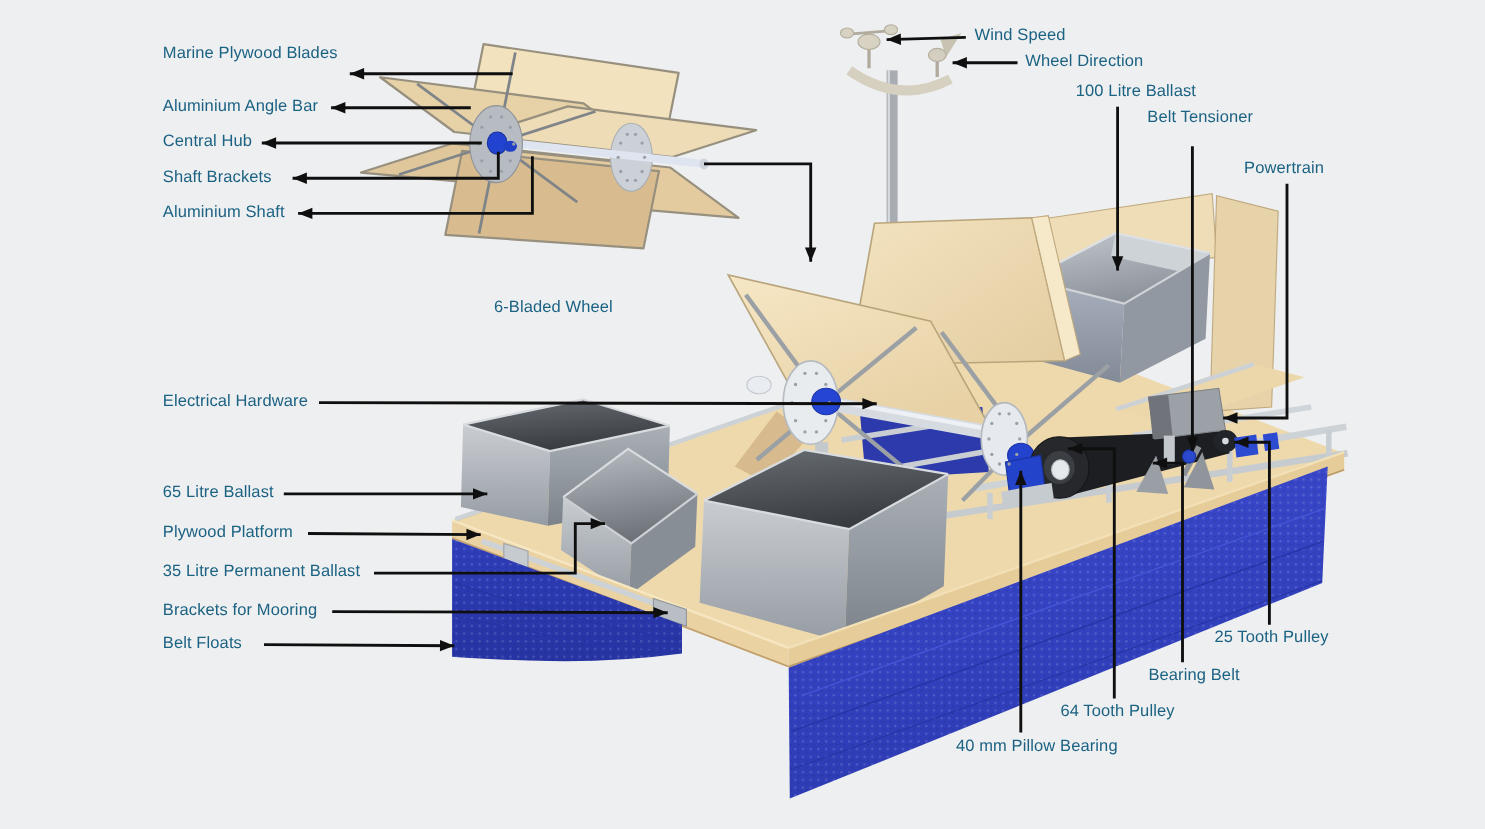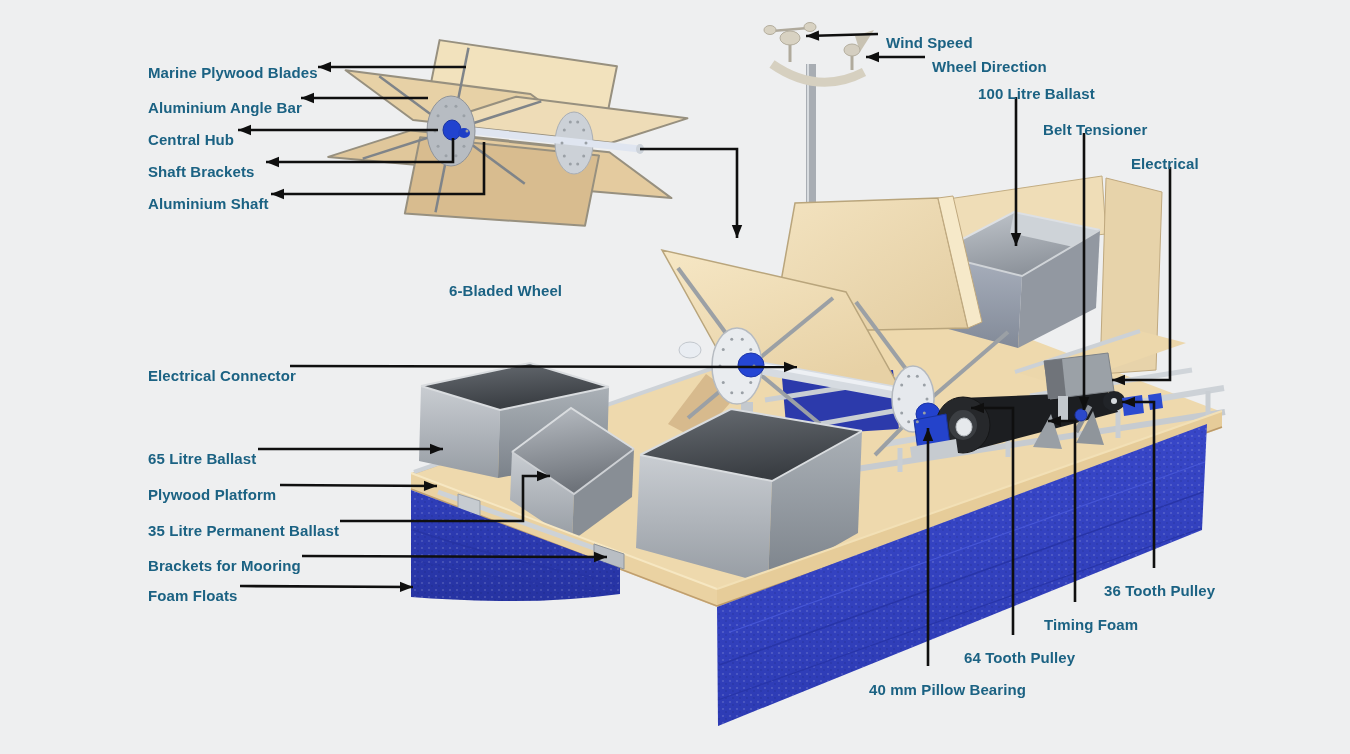--- a/index.html
+++ b/index.html
@@ -1,21 +1,21 @@
 <!DOCTYPE html>
 <html style="--label-color: #1b6283; --bg: #eeeff0;"><head>
 <meta charset="utf-8">
 <style>
   html,body{margin:0;padding:0;background:#e4e5e7;}
   .stage{position:relative;width:1350px;height:754px;background:var(--bg,#eeeff0);overflow:hidden;
          font-family:"Liberation Sans",sans-serif;}
   .stage svg{position:absolute;left:0;top:0;}
   #labels-layer{position:absolute;left:0;top:0;width:100%;height:100%;pointer-events:none;}
-  .part-label{position:absolute;transform:translateY(-54%);font-weight:700;font-size:15px;
-              line-height:1.1;color:var(--label-color,#1b6283);white-space:nowrap;letter-spacing:.1px;margin-top:11px;}
+  .part-label{position:absolute;transform:translateY(-54%);font-weight:400;font-size:15px;
+              line-height:1.1;color:var(--label-color,#1b6283);white-space:nowrap;letter-spacing:.1px;}
 </style>
 </head>
 <body>
 
 <div class="stage">
 
 <svg id="scene" width="1350" height="754" viewBox="0 0 1350 754">
   <defs>
     <linearGradient id="gWing1" x1="0" y1="0" x2="0.6" y2="1">
       <stop offset="0" stop-color="#f6e7c5"></stop>
@@ -338,36 +338,36 @@
         <polyline points="340,521 523,521 523,476 550,476" fill="none" stroke="#0f0f0f" stroke-width="2.6"></polyline>
         <polygon points="550,476 537,481.2 537,470.8" fill="#0f0f0f"></polygon>
         <polyline points="302,556 607,557" fill="none" stroke="#0f0f0f" stroke-width="2.6"></polyline>
         <polygon points="607,557 593.9830207844356,562.1573493290219 594.0171189618176,551.7574052275232" fill="#0f0f0f"></polygon>
         <polyline points="240,586 413,587" fill="none" stroke="#0f0f0f" stroke-width="2.6"></polyline>
         <polygon points="413,587 399.9701598738897,592.1247698765901 400.0302744765476,581.7249436167651" fill="#0f0f0f"></polygon>
       </g>
 </svg>
 
 <div id="labels-layer">
-      <div class="part-label" style="left: 148px; top: 63px;">Marine Plywood Blades</div>
+      <div class="part-label" style="left: 148px; top: 50px;">Marine Plywood Blades</div>
       <div class="part-label" style="left: 148px; top: 98px;">Aluminium Angle Bar</div>
       <div class="part-label" style="left: 148px; top: 130px;">Central Hub</div>
       <div class="part-label" style="left: 148px; top: 162px;">Shaft Brackets</div>
       <div class="part-label" style="left: 148px; top: 194px;">Aluminium Shaft</div>
       <div class="part-label" style="left: 449px; top: 281px;">6-Bladed Wheel</div>
       <div class="part-label" style="left: 886px; top: 33px;">Wind Speed</div>
       <div class="part-label" style="left: 932px; top: 57px;">Wheel Direction</div>
       <div class="part-label" style="left: 978px; top: 84px; text-align: right;">100 Litre Ballast</div>
-      <div class="part-label" style="left: 1043px; top: 120px;">Belt Tensioner</div>
-      <div class="part-label" style="left: 1131px; top: 154px;">Electrical</div>
-      <div class="part-label" style="left: 1104px; top: 581px;">36 Tooth Pulley</div>
-      <div class="part-label" style="left: 1044px; top: 615px;">Timing Foam</div>
+      <div class="part-label" style="left: 1043px; top: 108px;">Belt Tensioner</div>
+      <div class="part-label" style="left: 1131px; top: 154px;">Powertrain</div>
+      <div class="part-label" style="left: 1104px; top: 581px;">25 Tooth Pulley</div>
+      <div class="part-label" style="left: 1044px; top: 615px;">Bearing Belt</div>
       <div class="part-label" style="left: 964px; top: 648px;">64 Tooth Pulley</div>
       <div class="part-label" style="left: 869px; top: 680px;">40 mm Pillow Bearing</div>
-      <div class="part-label" style="left: 148px; top: 366px;">Electrical Connector</div>
+      <div class="part-label" style="left: 148px; top: 366px;">Electrical Hardware</div>
       <div class="part-label" style="left: 148px; top: 449px; text-align: center;">65 Litre Ballast</div>
       <div class="part-label" style="left: 148px; top: 485px;">Plywood Platform</div>
       <div class="part-label" style="left: 148px; top: 521px;">35 Litre Permanent Ballast</div>
       <div class="part-label" style="left: 148px; top: 556px;">Brackets for Mooring</div>
-      <div class="part-label" style="left: 148px; top: 586px;">Foam Floats</div>
+      <div class="part-label" style="left: 148px; top: 586px;">Belt Floats</div>
     </div>
 
 </div>
 
 </body></html>

